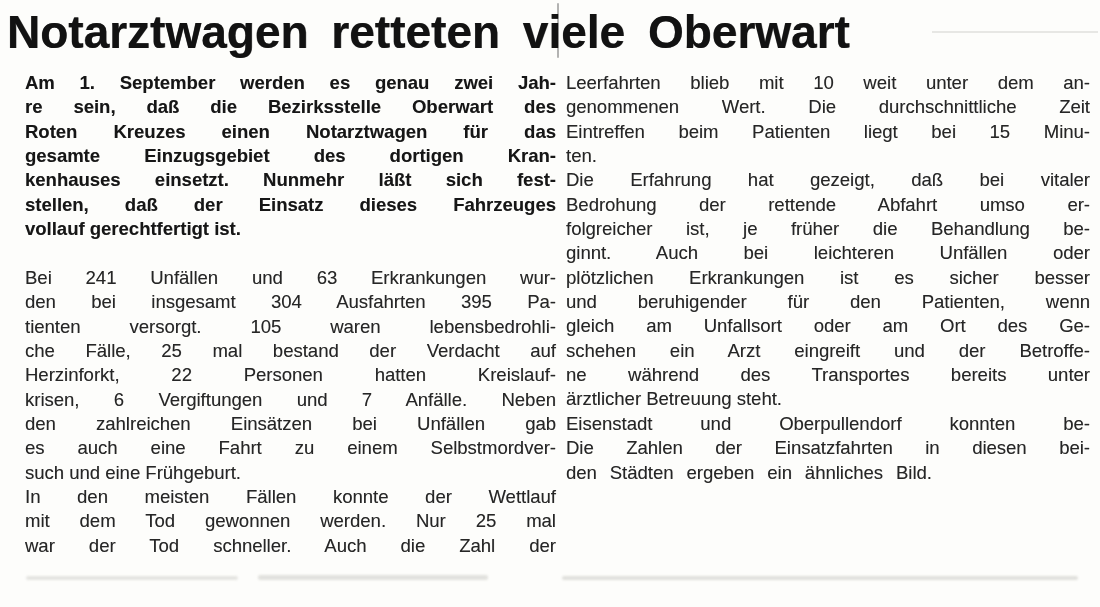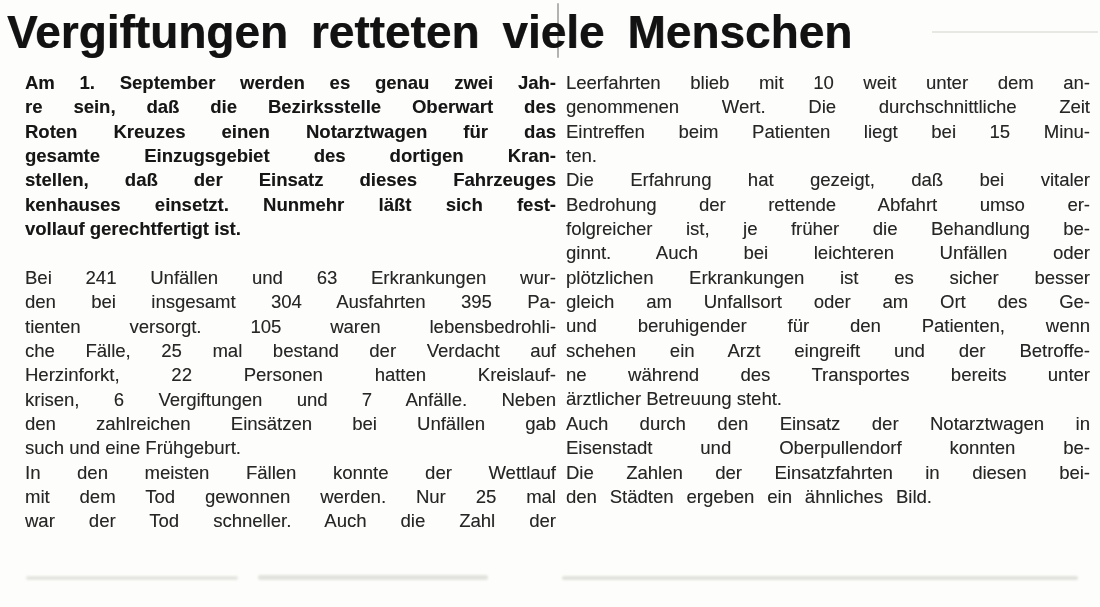--- a/index.html
+++ b/index.html
@@ -75,40 +75,41 @@
   .smudge-bottom-right   { left: 562px; top: 576px; width: 516px; height: 4px; opacity: .95; }
 </style>
 </head>
 <body>
 
 <div class="page">
 
   <div class="headline-column-rule"></div>
   <div class="scratch-top-right"></div>
 
-  <h1 class="headline">Vergiftungen retteten viele Menschen</h1>
+  <h1 class="headline">Notarztwagen retteten viele Oberwart</h1>
 
   <div class="col col-left">
     <div class="para lead">
       <div class="line">Am 1. September werden es genau zwei Jah-</div>
       <div class="line">re sein, daß die Bezirksstelle Oberwart des</div>
       <div class="line">Roten Kreuzes einen Notarztwagen für das</div>
       <div class="line">gesamte Einzugsgebiet des dortigen Kran-</div>
+      <div class="line">kenhauses einsetzt. Nunmehr läßt sich fest-</div>
       <div class="line">stellen, daß der Einsatz dieses Fahrzeuges</div>
-      <div class="line">kenhauses einsetzt. Nunmehr läßt sich fest-</div>
       <div class="line flush">vollauf gerechtfertigt ist.</div>
     </div>
     <div class="para gap-above">
       <div class="line">Bei 241 Unfällen und 63 Erkrankungen wur-</div>
       <div class="line">den bei insgesamt 304 Ausfahrten 395 Pa-</div>
       <div class="line">tienten versorgt. 105 waren lebensbedrohli-</div>
       <div class="line">che Fälle, 25 mal bestand der Verdacht auf</div>
       <div class="line">Herzinforkt, 22 Personen hatten Kreislauf-</div>
       <div class="line">krisen, 6 Vergiftungen und 7 Anfälle. Neben</div>
       <div class="line">den zahlreichen Einsätzen bei Unfällen gab</div>
+      <div class="line">es auch eine Fahrt zu einem Selbstmordver-</div>
       <div class="line flush">such und eine Frühgeburt.</div>
     </div>
     <div class="para">
       <div class="line">In den meisten Fällen konnte der Wettlauf</div>
       <div class="line">mit dem Tod gewonnen werden. Nur 25 mal</div>
       <div class="line">war der Tod schneller. Auch die Zahl der</div>
     </div>
   </div>
 
   <div class="col col-right">
@@ -117,28 +118,27 @@
       <div class="line">genommenen Wert. Die durchschnittliche Zeit</div>
       <div class="line">Eintreffen beim Patienten liegt bei 15 Minu-</div>
       <div class="line flush">ten.</div>
     </div>
     <div class="para">
       <div class="line">Die Erfahrung hat gezeigt, daß bei vitaler</div>
       <div class="line">Bedrohung der rettende Abfahrt umso er-</div>
       <div class="line">folgreicher ist, je früher die Behandlung be-</div>
       <div class="line">ginnt. Auch bei leichteren Unfällen oder</div>
       <div class="line">plötzlichen Erkrankungen ist es sicher besser</div>
+      <div class="line">und beruhigender für den Patienten, wenn</div>
       <div class="line">gleich am Unfallsort oder am Ort des Ge-</div>
-      <div class="line">und beruhigender für den Patienten, wenn</div>
       <div class="line">schehen ein Arzt eingreift und der Betroffe-</div>
       <div class="line">ne während des Transportes bereits unter</div>
       <div class="line flush">ärztlicher Betreuung steht.</div>
     </div>
     <div class="para">
-      <div class="line">Auch durch den Einsatz der Notarztwagen in</div>
       <div class="line">Eisenstadt und Oberpullendorf konnten be-</div>
       <div class="line">Die Zahlen der Einsatzfahrten in diesen bei-</div>
       <div class="line flush wide">den Städten ergeben ein ähnliches Bild.</div>
     </div>
   </div>
 
   <div class="smudge smudge-bottom-left-a"></div>
   <div class="smudge smudge-bottom-left-b"></div>
   <div class="smudge smudge-bottom-right"></div>
 

